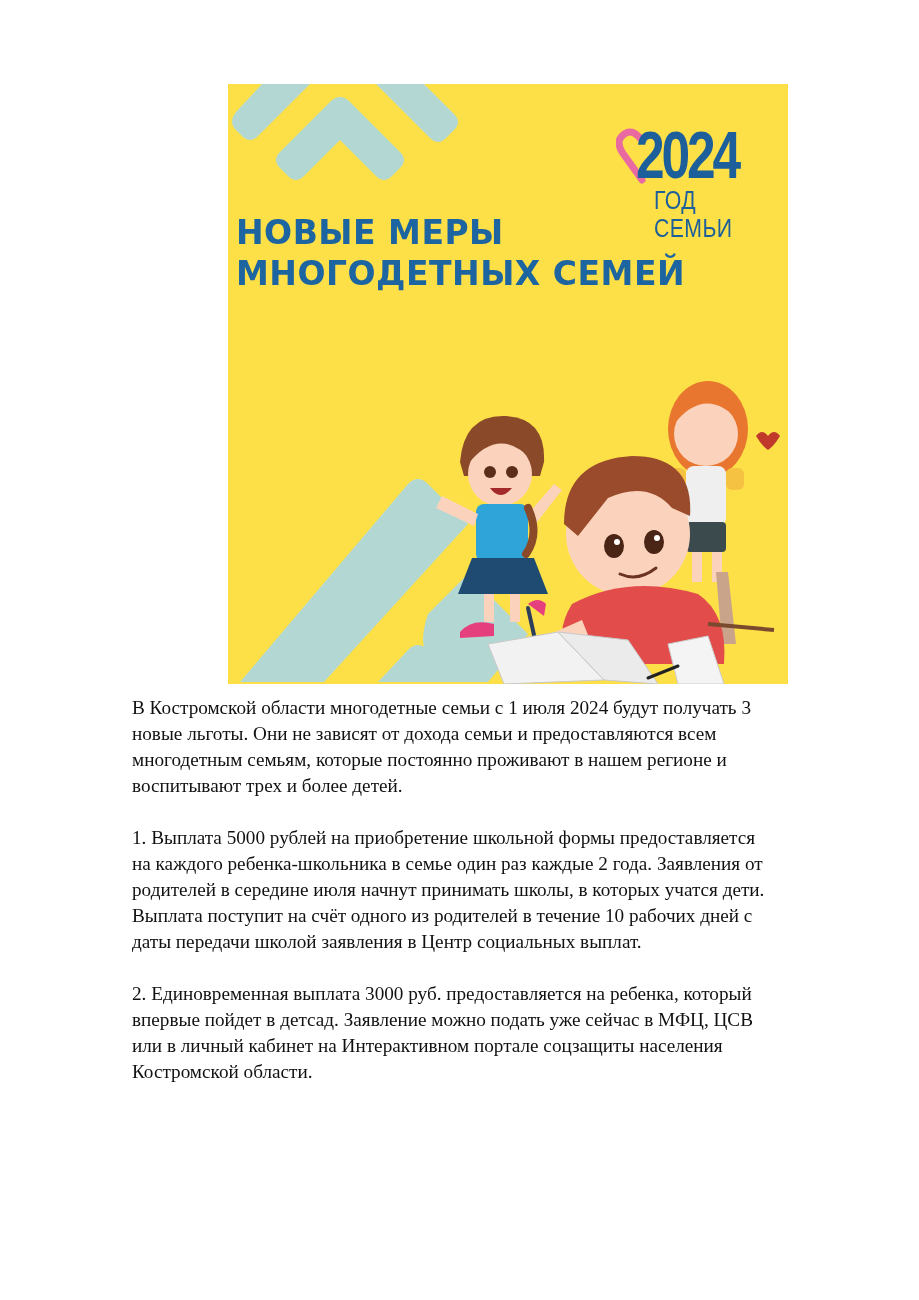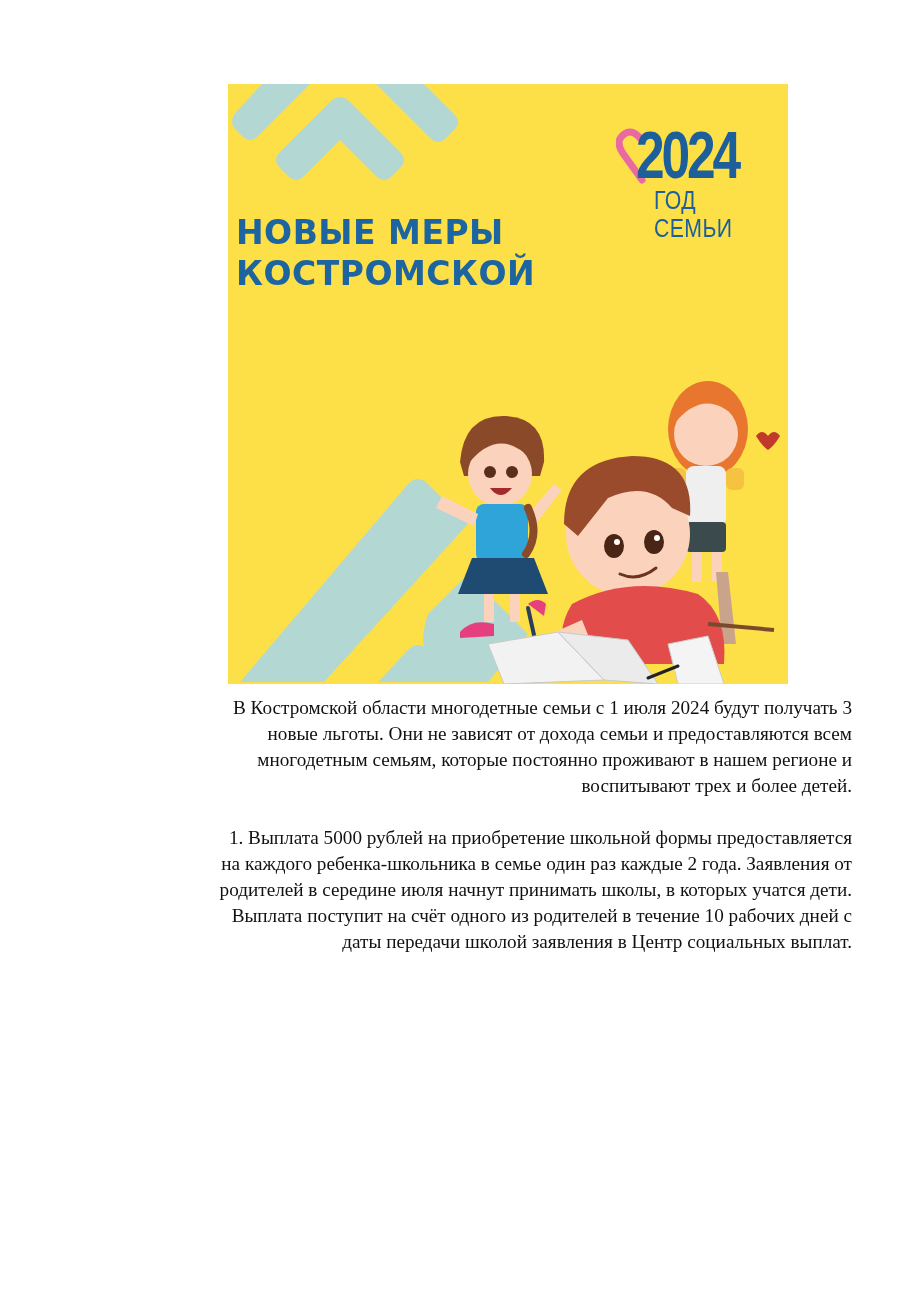--- a/index.html
+++ b/index.html
@@ -7,21 +7,21 @@
     .poster { position: absolute; left: 228px; top: 84px; width: 560px; height: 600px; overflow: hidden; background: #fde047; }
     .deco { position: absolute; left: 0; top: 0; }
     .logo { position: absolute; left: 388px; top: 36px; width: 140px; height: 100px; }
     .logo-year { position: absolute; left: 20px; top: 0; font-family: "Liberation Sans", sans-serif; font-weight: bold; font-size: 66px; letter-spacing: -4px; color: #1c5f9a; line-height: 70px; transform: scaleX(0.78); transform-origin: left top; }
     .logo-heart { position: absolute; left: 0; top: 8px; }
     .logo-sub { position: absolute; left: 38px; top: 66px; font-family: "Liberation Sans", sans-serif; font-size: 25px; color: #1c5f9a; line-height: 28px; transform: scaleX(0.85); transform-origin: left top; letter-spacing: 0.5px; }
     .title { position: absolute; left: 8px; top: 128px; margin: 0; font-family: "DejaVu Sans", sans-serif; font-weight: bold; font-size: 33px; line-height: 41px; color: #1c65a0; letter-spacing: 0.5px; }
     .title span { display: block; white-space: nowrap; }
     .illustration { position: absolute; left: 0; top: 0; }
     .text { position: absolute; left: 132px; top: 695px; width: 720px; font-size: 19.2px; line-height: 26px; color: #111111; }
-    .text p { margin: 0 0 26px 0; white-space: pre-line; text-align: right; }
+    .text p { margin: 0 0 26px 0; white-space: pre-line; }
   </style>
 </head>
 <body>
 
 <div class="poster">
 
   <svg class="deco" width="560" height="600" viewBox="0 0 560 600">
     <g fill="#b3d8d4">
 
       <path d="M8 28 L34 0 L82 0 L30 52 Q22 60 14 52 L8 46 Q0 38 8 28 Z"></path>
@@ -40,21 +40,21 @@
   <div class="logo">
     <svg class="logo-heart" width="30" height="56" viewBox="0 0 30 56">
       <path d="M26 52 L6 24 Q0 14 6 8 Q14 0 22 8 L26 12" fill="none" stroke="#e96aa1" stroke-width="7" stroke-linecap="round" stroke-linejoin="round"></path>
     </svg>
     <div class="logo-year">2024</div>
     <div class="logo-sub">ГОД СЕМЬИ</div>
   </div>
 
   <h1 class="title">
     <span>НОВЫЕ МЕРЫ</span>
-    <span>КОСТРОМСКОЙ</span>
+    <span>МНОГОДЕТНЫХ СЕМЕЙ</span>
   </h1>
 
   <svg class="illustration" width="560" height="600" viewBox="0 0 560 600">
 
     <g>
       <ellipse cx="480" cy="345" rx="40" ry="48" fill="#e8762f"></ellipse>
       <circle cx="478" cy="350" r="32" fill="#fbd3bd"></circle>
       <path d="M446 340 Q478 300 512 338 L512 326 Q478 290 446 326 Z" fill="#e8762f"></path>
       <rect x="458" y="382" width="40" height="60" rx="8" fill="#efefef"></rect>
       <rect x="440" y="384" width="18" height="22" rx="6" fill="#f5c341"></rect>
@@ -107,13 +107,17 @@
 <div class="text">
   <p>В Костромской области многодетные семьи с 1 июля 2024 будут получать 3
 новые льготы. Они не зависят от дохода семьи и предоставляются всем
 многодетным семьям, которые постоянно проживают в нашем регионе и
 воспитывают трех и более детей.</p>
   <p>1. Выплата 5000 рублей на приобретение школьной формы предоставляется
 на каждого ребенка-школьника в семье один раз каждые 2 года. Заявления от
 родителей в середине июля начнут принимать школы, в которых учатся дети.
 Выплата поступит на счёт одного из родителей в течение 10 рабочих дней с
 даты передачи школой заявления в Центр социальных выплат.</p>
+  <p>2. Единовременная выплата 3000 руб. предоставляется на ребенка, который
+впервые пойдет в детсад. Заявление можно подать уже сейчас в МФЦ, ЦСВ
+или в личный кабинет на Интерактивном портале соцзащиты населения
+Костромской области.</p>
 </div>
 
 </body></html>

